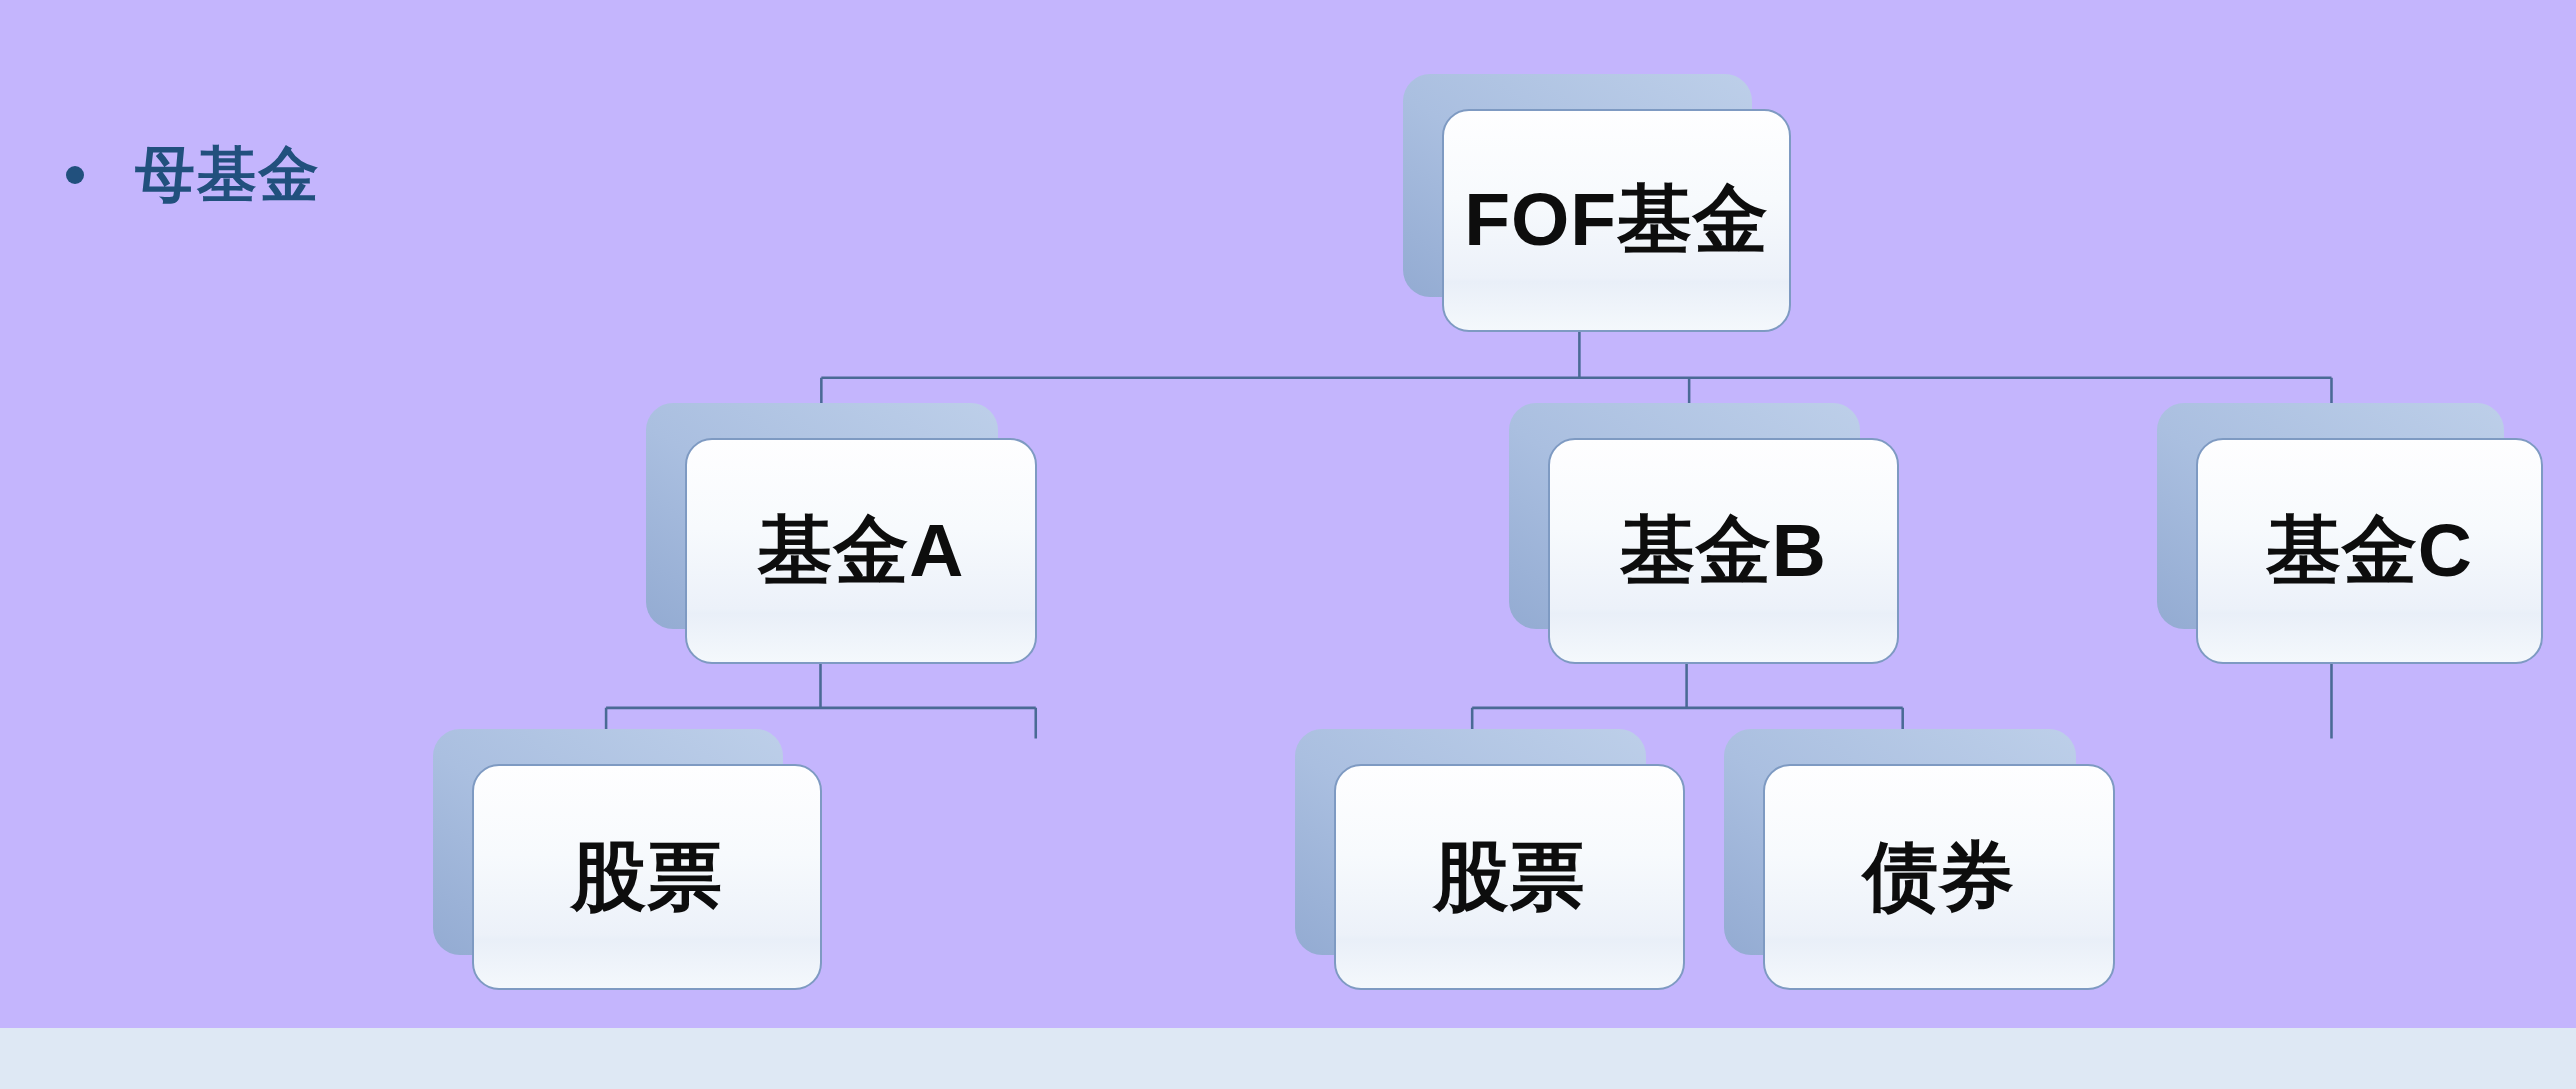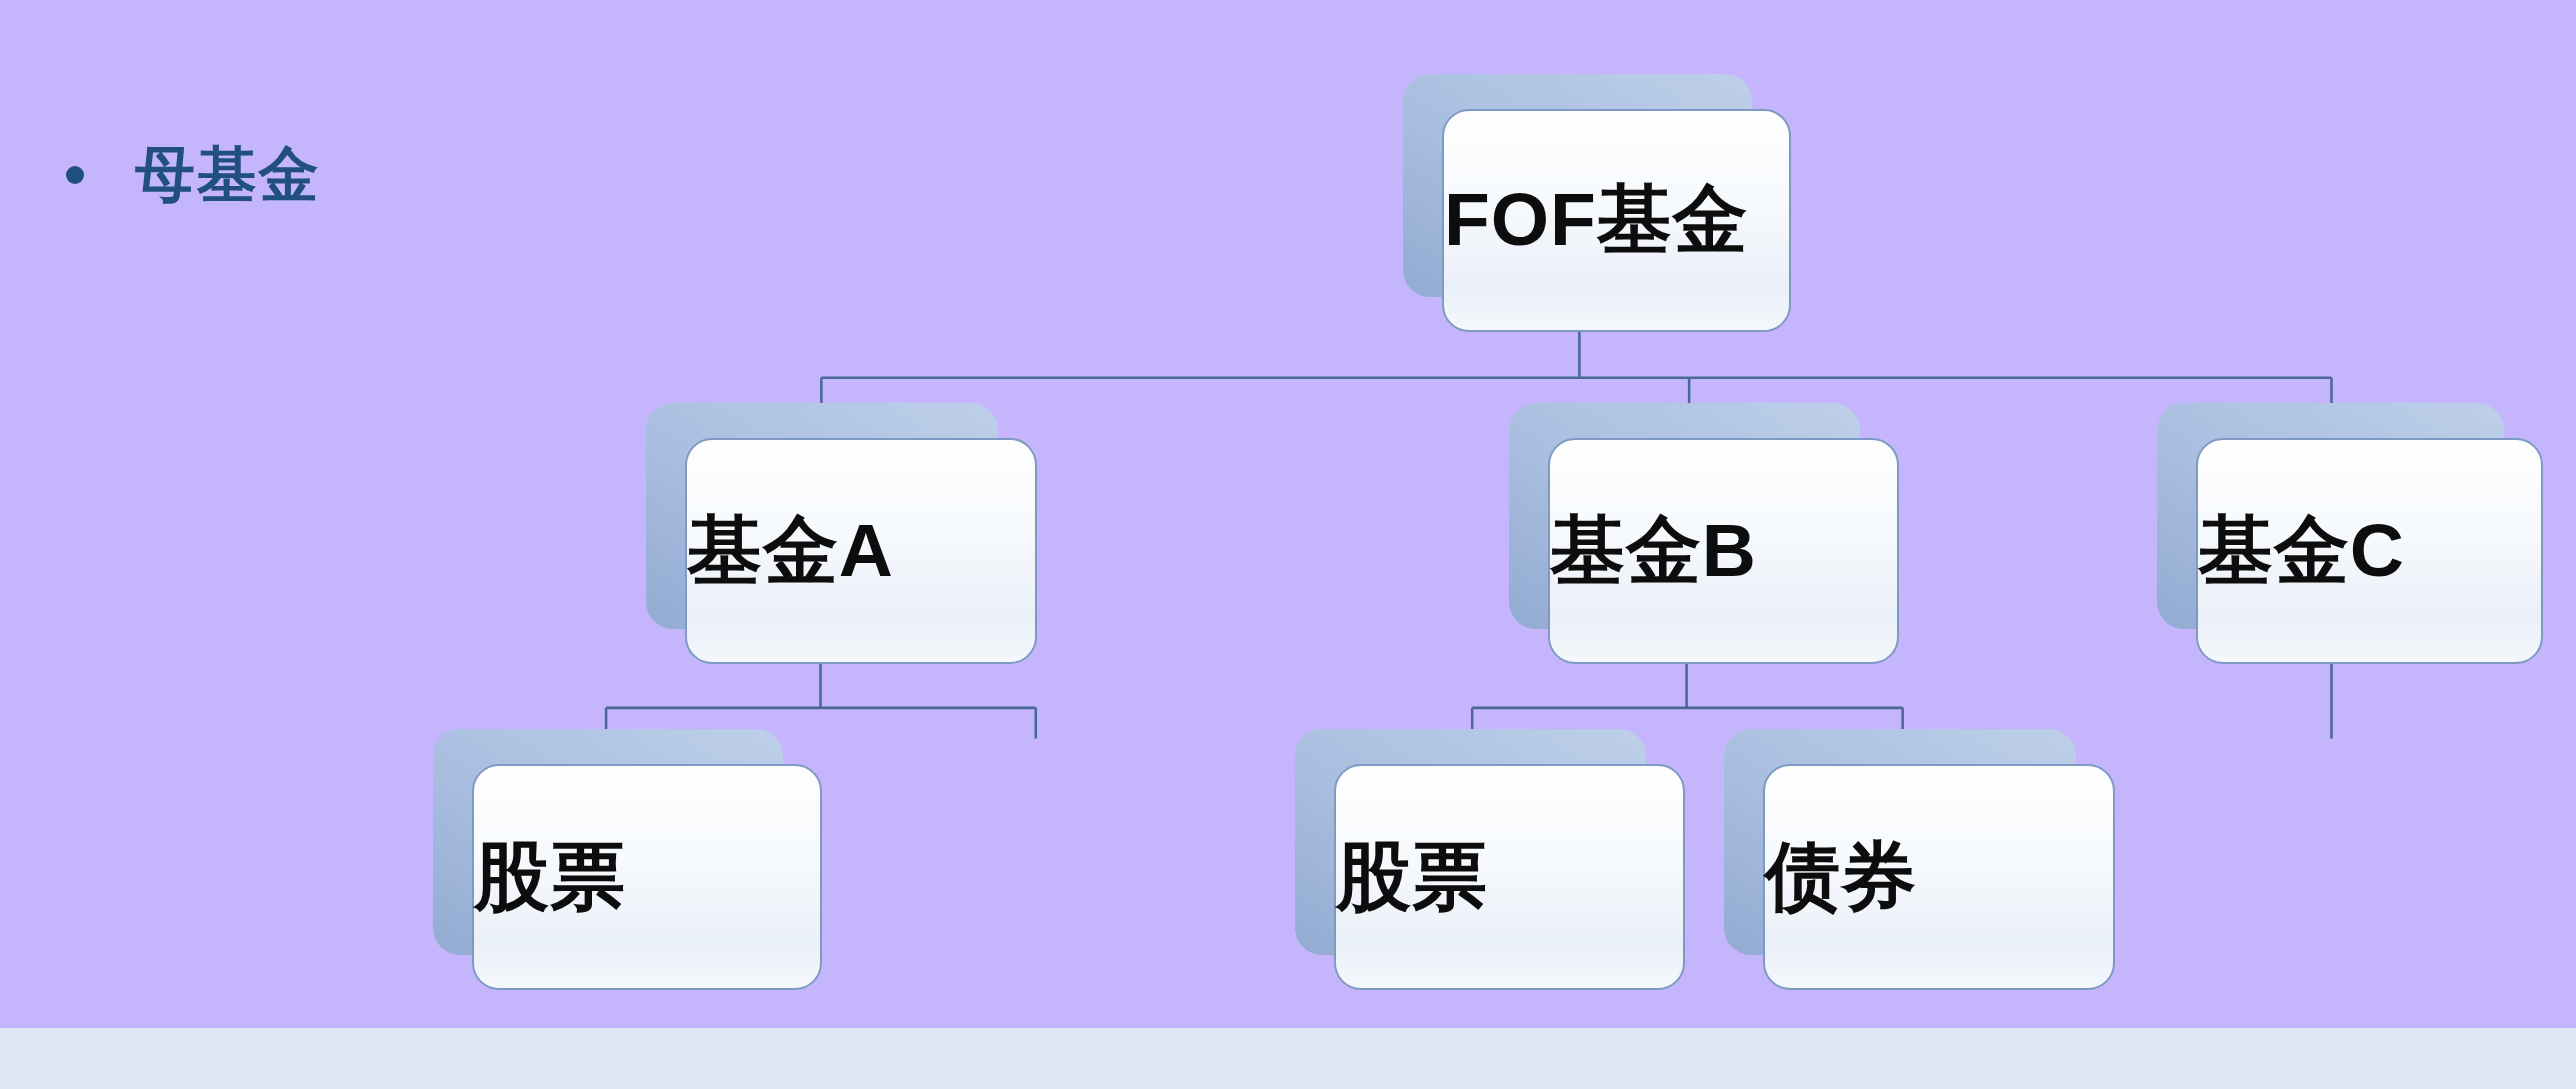--- a/index.html
+++ b/index.html
@@ -39,21 +39,21 @@
     left:-39px;top:-35px;
     width:100%;height:100%;
     border-radius:27px;
     background:linear-gradient(to bottom left,#bdcfe9 0%,#aabfe0 55%,#93abd2 100%);
   }
   .node-card{
     position:absolute;left:0;top:0;right:0;bottom:0;
     border-radius:27px;
     border:2.6px solid #7e9ac2;
     background:linear-gradient(180deg,#fefeff 0%,#f7fafd 40%,#ecf1f9 76%,#e9eff8 78%,#f4f8fc 100%);
-    display:flex;align-items:center;
+    display:flex;align-items:center;justify-content:center;
     box-sizing:border-box;
   }
   .node-label{
     font-size:75px;font-weight:bold;
     color:#0d0d0d;
     letter-spacing:0.9px;
     white-space:nowrap;
   }
 </style>
 </head>

